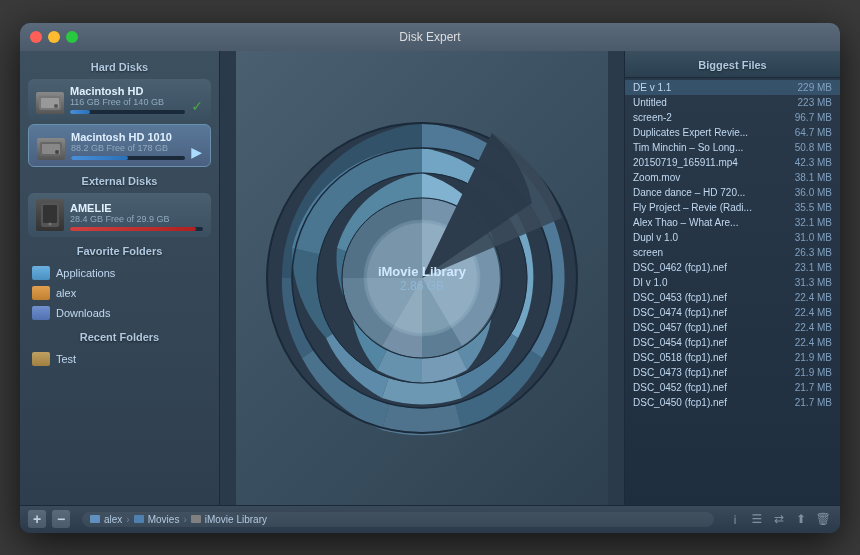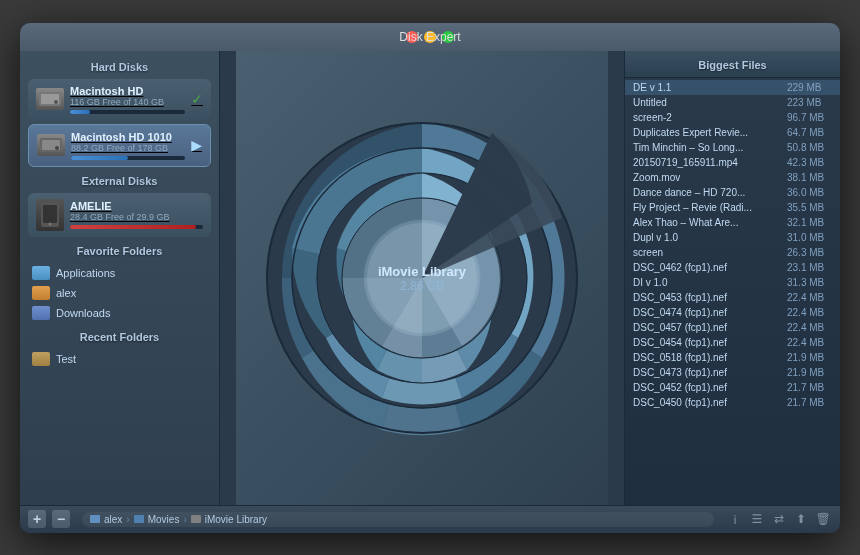--- a/index.html
+++ b/index.html
@@ -23,21 +23,20 @@
       flex-direction: column;
     }
     .titlebar {
       height: 28px;
       background: linear-gradient(to bottom, #5a6a7a, #4a5a6a);
       display: flex;
       align-items: center;
       padding: 0 10px;
       position: relative;
       flex-shrink: 0;
-      justify-content: center;
     }
     .traffic-lights {
       display: flex;
       gap: 6px;
     }
     .tl {
       width: 12px;
       height: 12px;
       border-radius: 50%;
     }
@@ -74,24 +73,23 @@
       text-align: center;
       margin-bottom: 6px;
       text-shadow: 0 1px 2px rgba(0,0,0,0.5);
     }
     .disk-item {
       background: linear-gradient(to bottom, #4a6070, #3a5060);
       border-radius: 6px;
       padding: 6px 8px;
       margin-bottom: 4px;
       display: flex;
-      align-items: center;
+      align-items: flex-end;
       gap: 6px;
       cursor: pointer;
-      text-decoration: underline;
     }
     .disk-item.selected {
       background: linear-gradient(to bottom, #5a7899, #4a6080);
       border: 1px solid #6a90b0;
     }
     .disk-icon {
       width: 28px;
       height: 22px;
       background: linear-gradient(to bottom, #888, #555);
       border-radius: 2px;
@@ -249,21 +247,21 @@
       overflow: hidden;
       text-overflow: ellipsis;
       flex: 1;
       min-width: 0;
     }
     .file-size {
       color: #80a0c0;
       font-size: 10px;
       flex-shrink: 0;
       margin-left: 4px;
-      text-align: left;
+      text-align: right;
       min-width: 45px;
     }
     .drop-files-btn {
       margin: 6px 8px;
       background: linear-gradient(to bottom, #5a7a9a, #3a5a7a);
       border: 1px solid #6a8aaa;
       border-radius: 6px;
       color: #c0e0ff;
       font-size: 12px;
       font-weight: 600;

